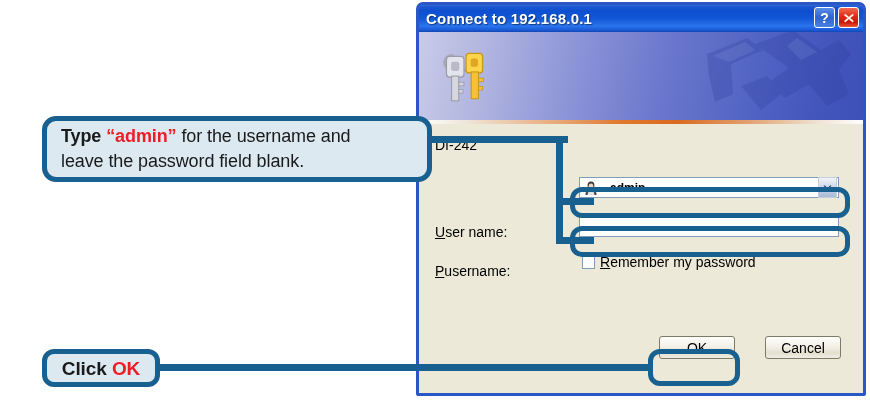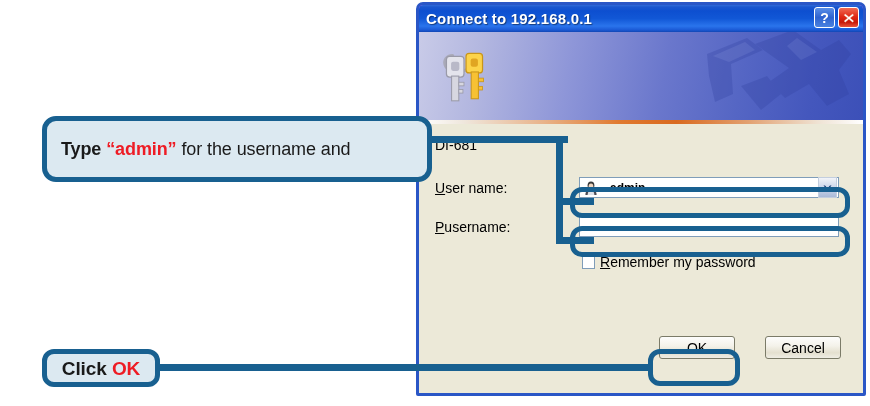--- a/index.html
+++ b/index.html
@@ -185,20 +185,21 @@
     top: 13px;
     font-size: 14px;
     color: #000000;
   }
   .field-label {
     position: absolute;
     left: 16px;
     font-size: 14px;
     color: #000000;
     white-space: nowrap;
+    margin-top: 44px;
   }
   .field-label u { text-decoration: underline; }
   #label-user { top: 56px; }
   #label-pass { top: 95px; }
 
   .xp-input {
     position: absolute;
     left: 160px;
     width: 260px;
     height: 21px;
@@ -280,20 +281,21 @@
 
 <div class="conn" id="conn-a"></div>
 <div class="conn" id="conn-b"></div>
 <div class="conn" id="conn-c"></div>
 <div class="conn" id="conn-d"></div>
 <div class="conn" id="conn-e"></div>
 
 <div class="callout" id="callout-type">
   <div class="callout-text">
     <b>Type </b><span class="red">“admin”</span><span> for the username and</span><br>
+    <span>leave the password field blank.</span>
   </div>
 </div>
 
 <div class="callout" id="callout-clickok">
   <div class="callout-text"><span>Click </span><span class="red">OK</span></div>
 </div>
 
 <div class="ring" id="ring-user"></div>
 <div class="ring" id="ring-pass"></div>
 <div class="ring" id="ring-ok"></div>
@@ -345,21 +347,21 @@
         <rect x="38" y="30" width="7" height="26" fill="#f7c133" stroke="#c9961a" stroke-width="1"></rect>
         <rect x="45" y="36" width="5" height="3.5" fill="#f7c133" stroke="#c9961a" stroke-width="0.8"></rect>
         <rect x="45" y="44" width="4" height="3.5" fill="#f7c133" stroke="#c9961a" stroke-width="0.8"></rect>
       </g>
     </svg>
   </div>
   <div id="banner-rule"></div>
 
   <div id="dlg-body">
 
-    <div id="product-name">DI-681</div>
+    <div id="product-name">DI-242</div>
 
     <div class="field-label" id="label-user"><u>U</u><span>ser name:</span></div>
 
     <div class="xp-input" id="input-user">
       <svg id="user-avatar" viewBox="0 0 16 16">
         <ellipse cx="8" cy="5.4" rx="3.4" ry="3.8" fill="#3a3a3a"></ellipse>
         <path d="M2.4 15 C2.4 10.6 5 9 8 9 C11 9 13.6 10.6 13.6 15 Z" fill="#4a4a52"></path>
         <ellipse cx="8" cy="6.2" rx="2.3" ry="2.6" fill="#f0d6c0"></ellipse>
         <path d="M4.6 15 C4.8 11.8 6.2 10.6 8 10.6 C9.8 10.6 11.2 11.8 11.4 15 Z" fill="#dfe3ea"></path>
       </svg>

